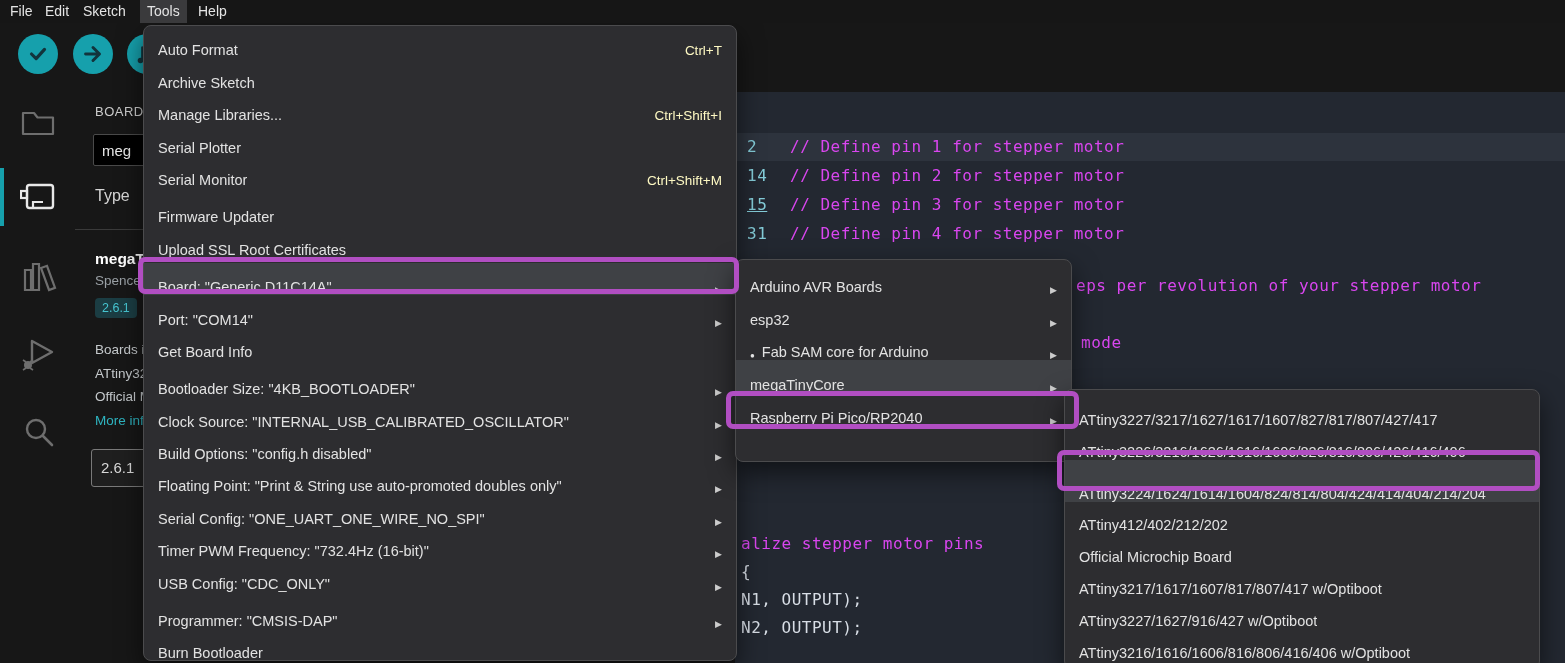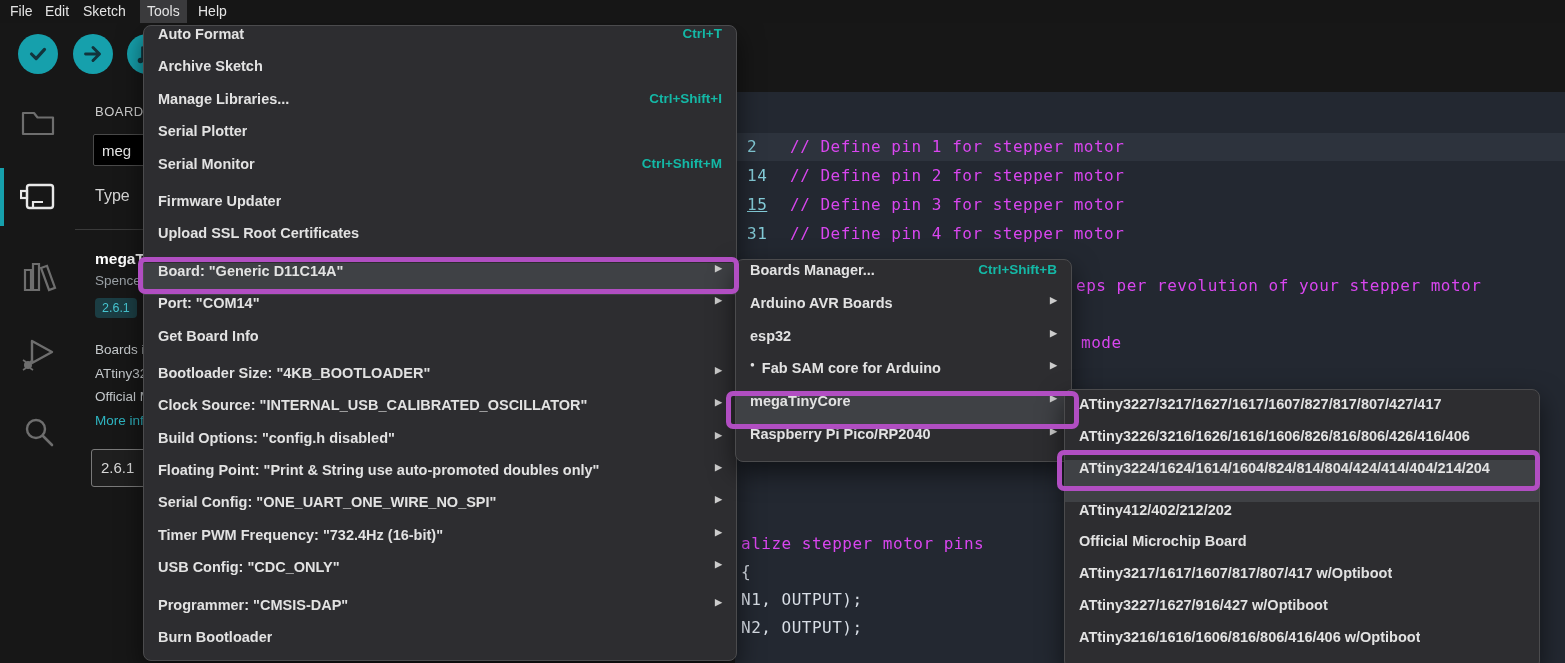--- a/index.html
+++ b/index.html
@@ -47,27 +47,27 @@
   .code-num { color:#84ccd8; }
   .code-cmt { color:#d946ef; }
   .code-plain { color:#d8dee6; }
 
   
   .menu-panel { position:absolute; background:#2d2d30; border:1px solid #4b4b4d; border-radius:8px;
                 box-shadow:0 10px 26px rgba(0,0,0,.55); overflow:hidden; }
   #tools-menu   { left:143px; top:25px;  width:594px; height:636px; z-index:10; }
   #board-submenu{ left:735px; top:259px; width:337px; height:203px; z-index:11; padding-top:2px; }
   #mcu-submenu  { left:1064px; top:389px; width:476px; height:280px; z-index:12; padding-top:6px; }
-  .menu-item { display:flex; align-items:flex-start; padding:0 14px 0 14px; font-size:14.5px; color:#e2e2e2; white-space:nowrap;font-weight:bold; }
+  .menu-item { display:flex; align-items:flex-end; padding:0 14px 0 14px; font-size:14.5px; color:#e2e2e2; white-space:nowrap; }
   .menu-item.hl { background:#3f4145; }
   .menu-item.gap { margin-top:5px; }
   .menu-item.dim { color:#9a9a9a; opacity:.6; }
   .mi-label { overflow:hidden; }
   .bullet { font-size:8px; margin-right:7px; color:#e2e2e2; }
-  .mi-shortcut { margin-left:auto; font-size:13.5px; color:#14b8a6; padding-left:20px; }
+  .mi-shortcut { margin-left:auto; font-size:13.5px; color:#fef9c3; padding-left:20px; }
   .mi-arrow { margin-left:auto; font-size:9px; color:#cccccc; padding-left:16px; }
 
   
   .ann { position:absolute; border:5px solid var(--annotation,#b14ec2); border-radius:7px; z-index:40; pointer-events:none; }
   #ann-board { left:138px; top:257px; width:601px; height:37px; }
   #ann-core  { left:726px; top:391px; width:353px; height:38px; }
   #ann-mcu   { left:1057px; top:450px; width:483px; height:41px; }
 </style>
 </head>
 <body>
@@ -241,24 +241,20 @@
       <div class="menu-item gap" style="height: 32.4px;">
         <span class="mi-label">Programmer: "CMSIS-DAP"</span>
         <span class="mi-arrow">▶</span>
       </div>
       <div class="menu-item" style="height: 32.4px;">
         <span class="mi-label">Burn Bootloader</span>
       </div>
     </div>
   <div class="menu-panel" id="board-submenu">
       <div class="menu-item" style="height: 32.8px;">
-        <span class="mi-label">Boards Manager...</span>
-        <span class="mi-shortcut">Ctrl+Shift+B</span>
-      </div>
-      <div class="menu-item" style="height: 32.8px;">
         <span class="mi-label">Arduino AVR Boards</span>
         <span class="mi-arrow">▶</span>
       </div>
       <div class="menu-item" style="height: 32.8px;">
         <span class="mi-label">esp32</span>
         <span class="mi-arrow">▶</span>
       </div>
       <div class="menu-item" style="height: 32.8px;">
         <span class="bullet">●</span>
         <span class="mi-label">Fab SAM core for Arduino</span>

